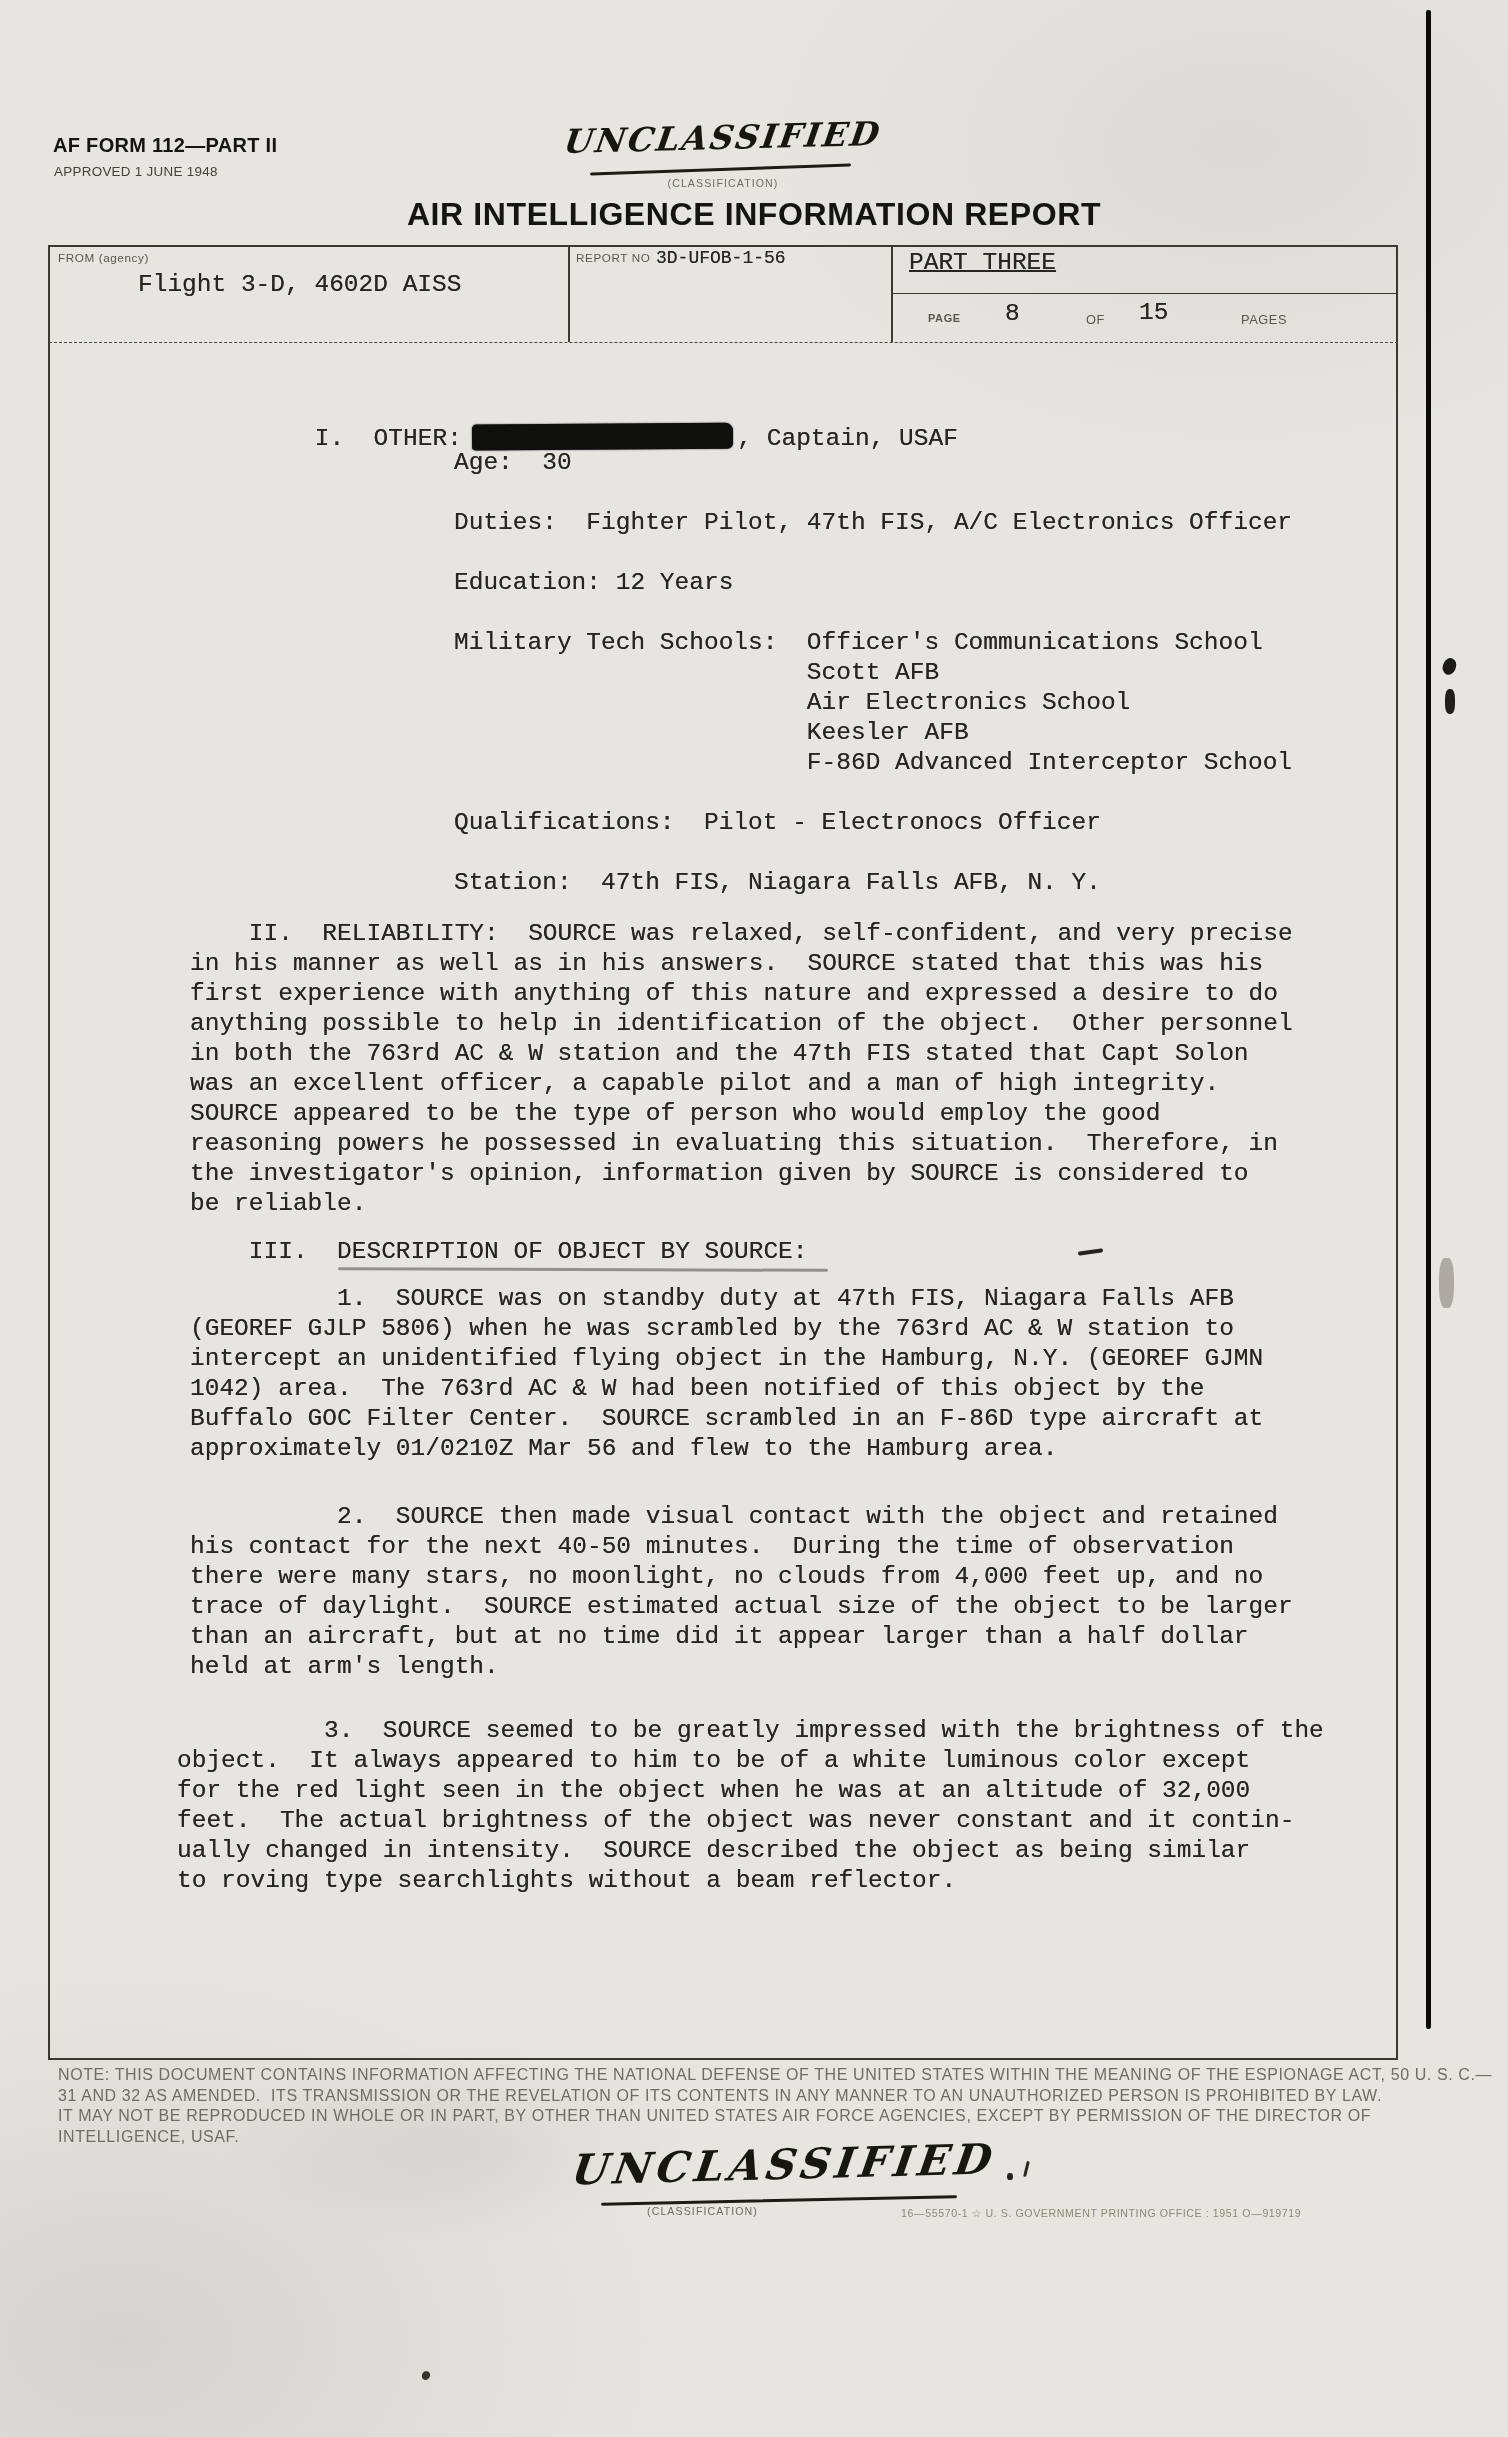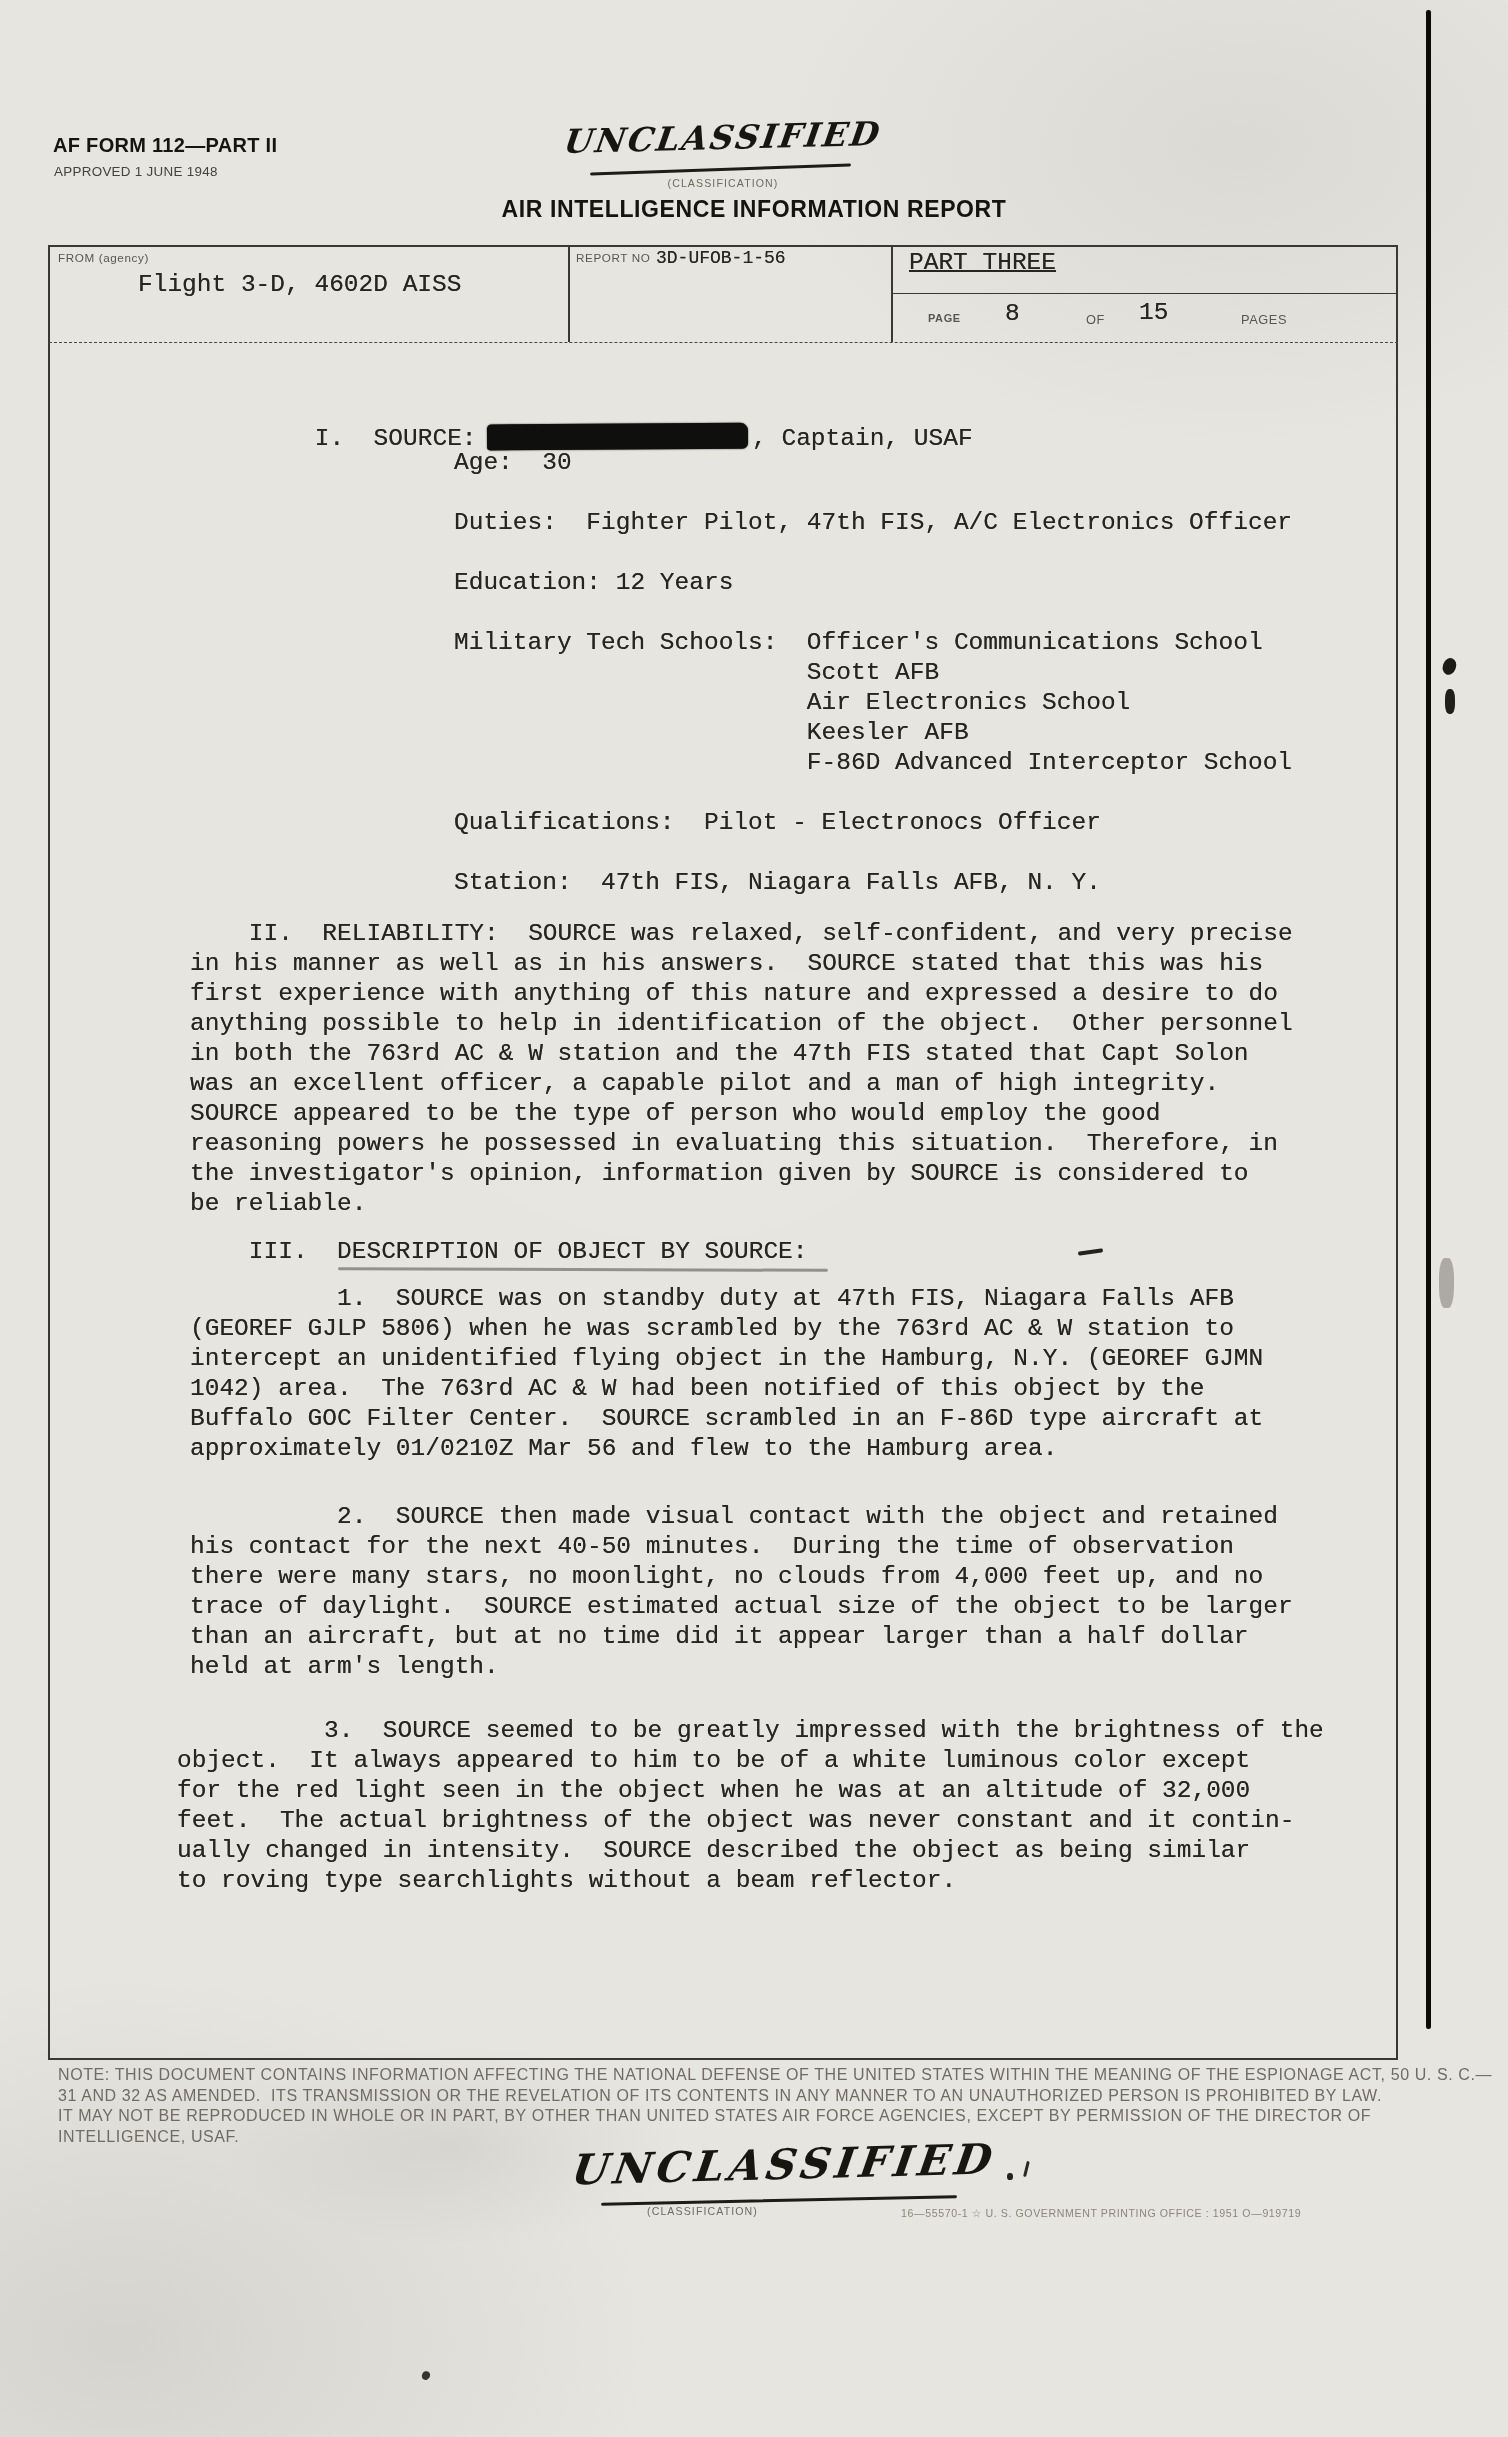--- a/index.html
+++ b/index.html
@@ -46,21 +46,21 @@
     color: #17160f;
     transform: skewX(-10deg) rotate(-1.5deg);
     text-align: center;
   }
   .stamp-top    { left:556px; top:118px; width:334px; font-size:33px; letter-spacing:2.2px; }
   .stamp-bottom { left:562px; top:2140px; width:445px; font-size:42px; letter-spacing:4.5px; }
   .stamp-line { position:absolute; background:#1d1c15; height:2.8px; border-radius:1.7px; }
   .clabel { position:absolute; font-size:10.6px; letter-spacing:1.1px; color:#6e6b61; }
   .doc-title {
     position:absolute; left:31px; top:196px; width:1446px;
-    text-align:center; font-size:23px; font-weight:bold; letter-spacing:0.6px; color:#141410;
+    text-align:center; font-size:32px; font-weight:bold; letter-spacing:0.6px; color:#141410;
   }
   .dash-rule { position:absolute; height:0; border-top:1.7px dashed #4a4740; }
   .redaction {
     display:inline-block; width:261px; height:25.6px;
     background:#0f0f0e; border-radius:4.5px 7.8px 5.6px 3.3px;
     transform: translateY(4.5px) rotate(-0.4deg);
     margin-left:10px; margin-right:4.5px;
     box-shadow: 0 0 1.7px rgba(10,10,8,0.8);
   }
   .underline-type { text-decoration: underline; text-decoration-thickness: 1.7px; }
@@ -106,21 +106,21 @@
 
   <div class="mono underline-type" style="left:909px; top:248px;">PART THREE</div>
 
   <div class="form-label" style="left:928px; top:312px; font-size:11px;font-weight:bold;">PAGE</div>
   <div class="mono" style="left:1005px; top:299px;">8</div>
   <div class="form-label" style="left:1086px; top:312px; font-size:12.8px;">OF</div>
   <div class="mono" style="left:1139px; top:298px;">15</div>
   <div class="form-label" style="left:1241px; top:312px; font-size:12.8px;">PAGES</div>
 
   <div class="mono" style="left:256px; top:389px;">
-    <span>I.  SOURCE:</span><span class="redaction"></span><span>, Captain, USAF</span>
+    <span>I.  OTHER:</span><span class="redaction"></span><span>, Captain, USAF</span>
   </div>
 
   <div class="mono" style="left:454px; top:448px;">Age:  30
 
 Duties:  Fighter Pilot, 47th FIS, A/C Electronics Officer
 
 Education: 12 Years
 
 Military Tech Schools:  Officer's Communications School
                         Scott AFB

